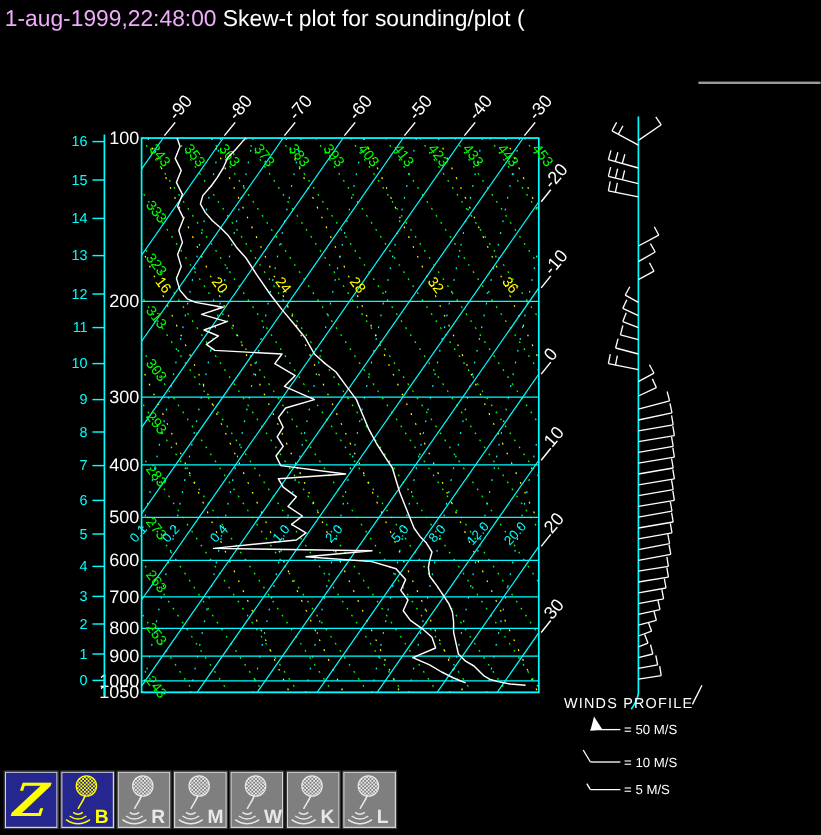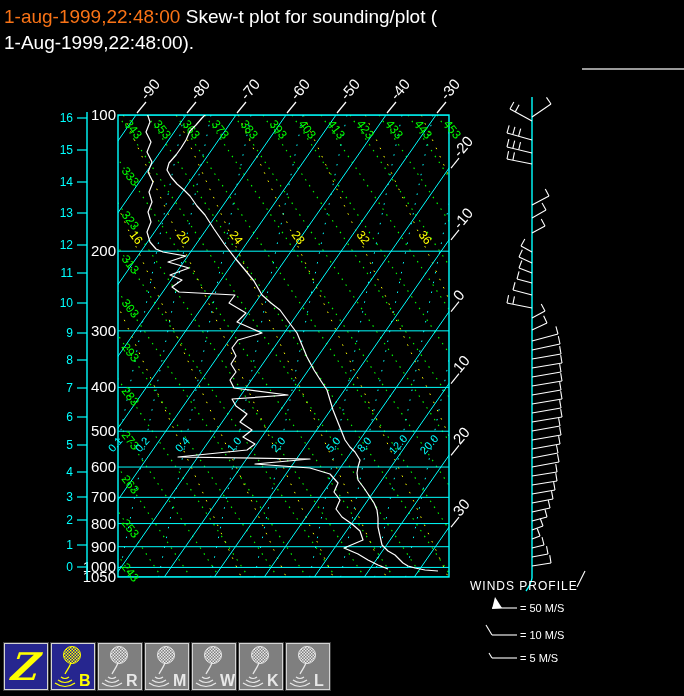--- a/index.html
+++ b/index.html
@@ -1,35 +1,35 @@
 <!DOCTYPE html>
 <html><head>
 <meta charset="utf-8">
 <style>
   html,body{margin:0;padding:0;background:#000;}
   #screen{position:relative;width:684px;height:696px;background:#000;overflow:hidden;
           font-family:"Liberation Sans",sans-serif;}
   #titlebar{position:absolute;left:4px;top:4px;font-size:19px;line-height:26px;color:#fff;
             letter-spacing:0px;white-space:pre;}
-  #titlebar .ts{color:#f97316;}
+  #titlebar .ts{color:#f0abfc;}
   #edgeline{position:absolute;left:582px;top:68px;width:102px;height:2px;background:#9a9a9a;}
   #chartsvg{position:absolute;left:0;top:0;}
   #toolbar{position:absolute;left:4px;top:643px;display:flex;gap:3px;}
   .tbtn{width:44px;height:47px;background:#7f7f7f;border:1px solid #d4d4d4;outline:1px solid #3a3a3a;
         box-sizing:border-box;cursor:pointer;display:flex;align-items:center;justify-content:center;}
   .tbtn.sel{background:#26268f;}
   .zglyph{font-family:"DejaVu Serif",serif;font-style:italic;font-weight:bold;font-size:38px;
           color:#ffff00;line-height:40px;transform:skewX(-8deg);}
   svg text{font-family:"Liberation Sans",sans-serif;}
 </style>
 </head>
 <body>
 
 <div id="screen">
-  <div id="titlebar"><span class="ts">1-aug-1999,22:48:00</span><span> Skew-t plot for sounding/plot (</span><br><span>1-Aug-1999,22:48:00).</span></div>
+  <div id="titlebar"><span class="ts">1-aug-1999,22:48:00</span><span> Skew-t plot for sounding/plot (</span><br></div>
   <div id="edgeline"></div>
   <svg id="chartsvg" width="684" height="696" viewBox="0 0 684 696">
       <defs>
         <clipPath id="plotclip">
           <rect x="118" y="115" width="331" height="462"></rect>
         </clipPath>
       </defs>
       <g clip-path="url(#plotclip)">
         <line x1="-172" y1="115" x2="132.45800000000003" y2="577" stroke="#00ff00" stroke-width="1.1" stroke-dasharray="1.5 5.5"></line>
         <line x1="-143" y1="115" x2="161.45800000000003" y2="577" stroke="#00ff00" stroke-width="1.1" stroke-dasharray="1.5 5.5"></line>

